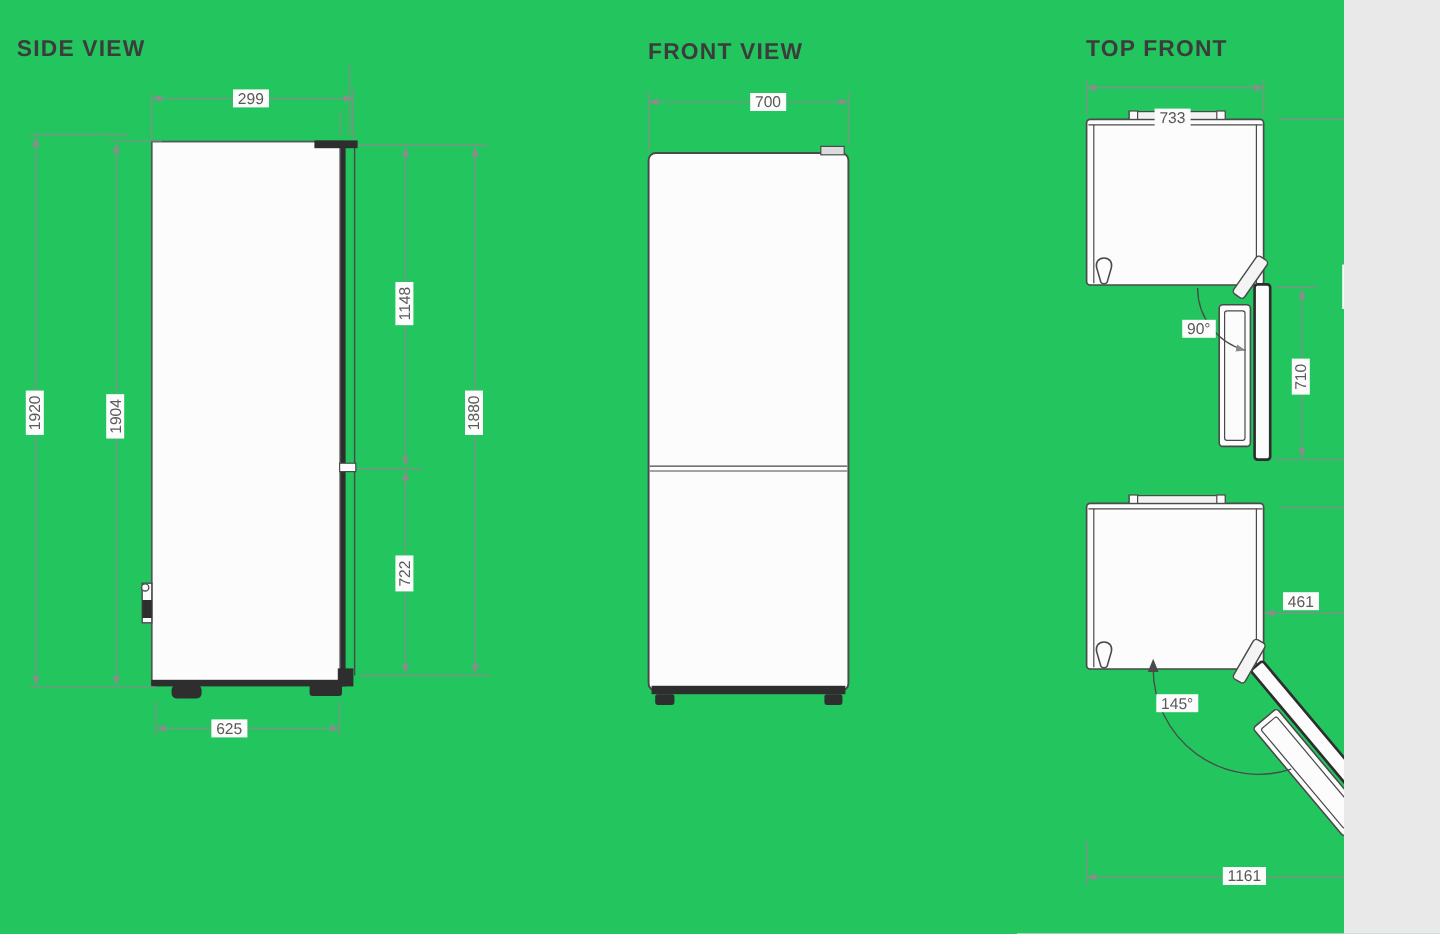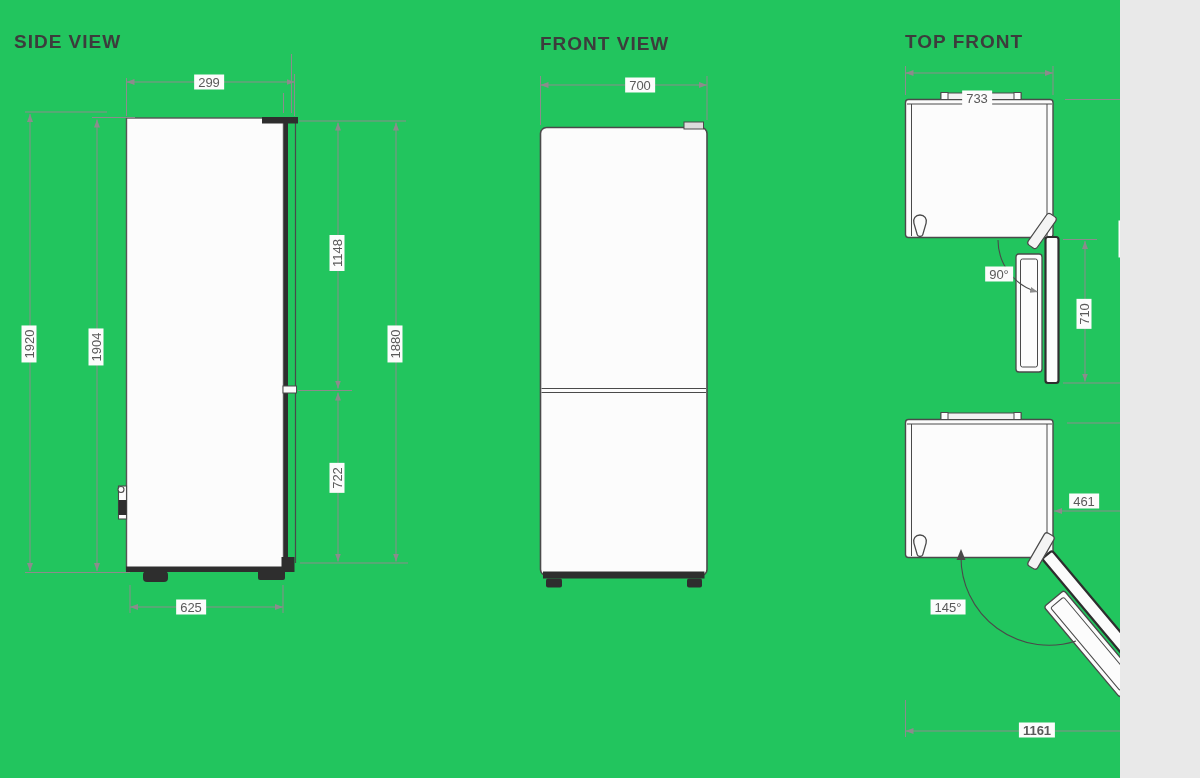--- a/index.html
+++ b/index.html
@@ -189,17 +189,17 @@
 <div class="dim-label rot" style="left:337px;top:478px;">722</div>
 <div class="dim-label" style="left:191px;top:607px;">625</div>
 
 <div class="dim-label" style="left:624px;top:85px;margin-left:16px;">700</div>
 
 <div class="dim-label" style="left:977px;top:73px;margin-top:25px;">733</div>
 <div class="dim-label" style="left:999px;top:250px;margin-top:24px;">90°</div>
 <div class="dim-label rot" style="left:1126px;top:239px;">1365</div>
 <div class="dim-label rot" style="left:1084px;top:314px;">710</div>
 <div class="dim-label" style="left:1036px;top:501px;margin-left:48px;">461</div>
-<div class="dim-label" style="left:948px;top:586px;margin-top:21px;">145°</div>
+<div class="dim-label" style="left:981px;top:586px;">145°</div>
 <div class="dim-label rot" style="left:1176px;top:558px;">1281</div>
-<div class="dim-label" style="left:1037px;top:730px;font-weight:bold;">1161</div>
+<div class="dim-label" style="left:1037px;top:730px;">1161</div>
 
 </div>
 
 </body></html>

